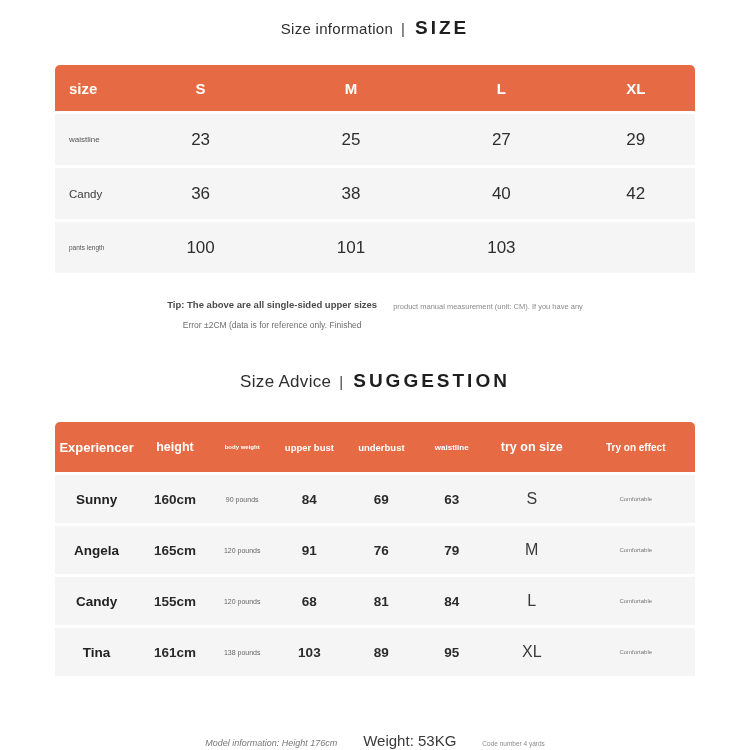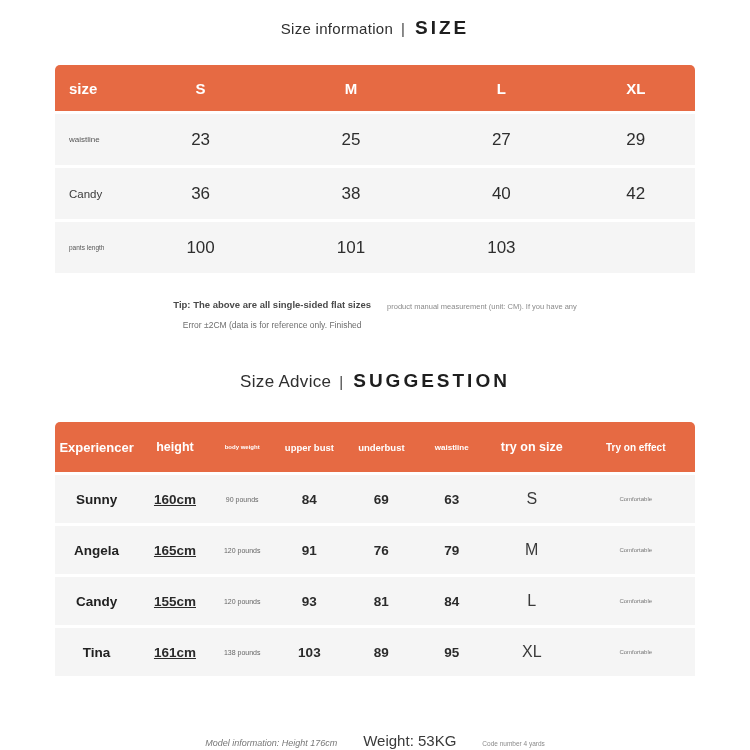--- a/index.html
+++ b/index.html
@@ -68,21 +68,21 @@
   #advice-table .hdr { height: 50px; }
   #advice-table .row { height: 48px; }
   #advice-table .hdr .c0 { font-size: 13px;  font-weight: 700; }
   #advice-table .hdr .c1 { font-size: 12.5px; font-weight: 700; }
   #advice-table .hdr .c2 { font-size: 6px;    font-weight: 600; }
   #advice-table .hdr .c3, #advice-table .hdr .c4 { font-size: 9.5px; font-weight: 700; }
   #advice-table .hdr .c5 { font-size: 8px;    font-weight: 700; }
   #advice-table .hdr .c6 { font-size: 12.5px; font-weight: 700; }
   #advice-table .hdr .c7 { font-size: 10px;   font-weight: 600; }
   #advice-table .row .c0 { font-size: 13.5px; font-weight: 700; color: #222; }
-  #advice-table .row .c1 { font-size: 13.5px; font-weight: 600; color: #2b2b2b; text-decoration: underline; }
+  #advice-table .row .c1 { font-size: 13.5px; font-weight: 600; color: #2b2b2b; }
   #advice-table .row .c2 { font-size: 7px;    color: #666; }
   #advice-table .row .c3, #advice-table .row .c4, #advice-table .row .c5
                          { font-size: 13.5px; font-weight: 600; color: #2b2b2b; }
   #advice-table .row .c6 { font-size: 16px;   font-weight: 400; color: #3a3a3a; }
   #advice-table .row .c7 { font-size: 6px;    color: #777; }
 
   
   #footer {
     position: absolute; top: 722px; left: 0; width: 750px;
     display: flex; justify-content: center; align-items: baseline; gap: 26px;
@@ -128,21 +128,21 @@
     <div class="row">
       <div class="cell lbl lbl-xs">pants length</div>
       <div class="cell num">100</div>
       <div class="cell num">101</div>
       <div class="cell num">103</div>
     </div>
   </div>
 
   <div id="tip">
     <div class="tip-left">
-      <div class="tip-l1">Tip: The above are all single-sided flat sizes</div>
+      <div class="tip-l1">Tip: The above are all single-sided upper sizes</div>
       <div class="tip-l2">Error ±2CM (data is for reference only. Finished</div>
     </div>
     <div class="tip-right">
       <div class="tip-r">product manual measurement (unit: CM). If you have any</div>
     </div>
   </div>
 
   <div class="sec-title" id="title-advice">
     <span class="t-left">Size Advice</span>
     <span class="t-div">|</span>
@@ -177,21 +177,21 @@
       <div class="cell c3">91</div>
       <div class="cell c4">76</div>
       <div class="cell c5">79</div>
       <div class="cell c6">M</div>
       <div class="cell c7">Comfortable</div>
     </div>
     <div class="row">
       <div class="cell c0">Candy</div>
       <div class="cell c1">155cm</div>
       <div class="cell c2">120 pounds</div>
-      <div class="cell c3">93</div>
+      <div class="cell c3">68</div>
       <div class="cell c4">81</div>
       <div class="cell c5">84</div>
       <div class="cell c6">L</div>
       <div class="cell c7">Comfortable</div>
     </div>
     <div class="row">
       <div class="cell c0">Tina</div>
       <div class="cell c1">161cm</div>
       <div class="cell c2">138 pounds</div>
       <div class="cell c3">103</div>

